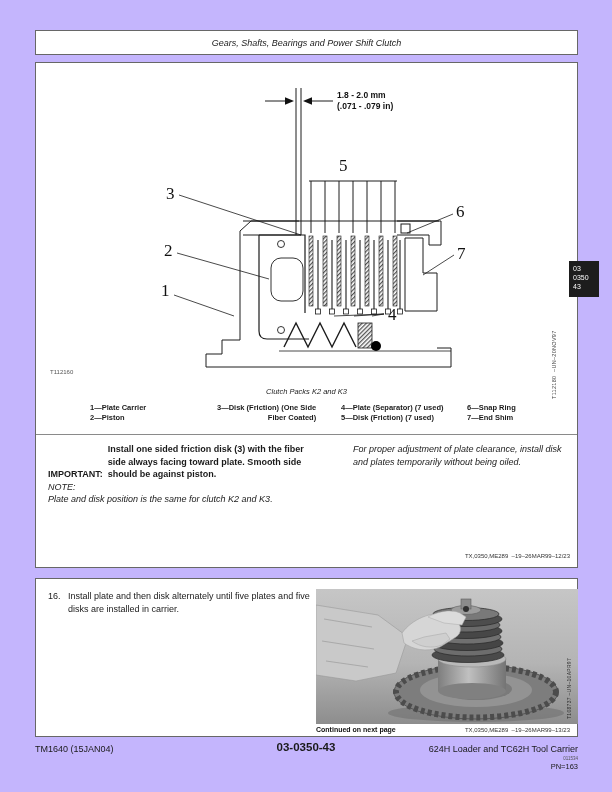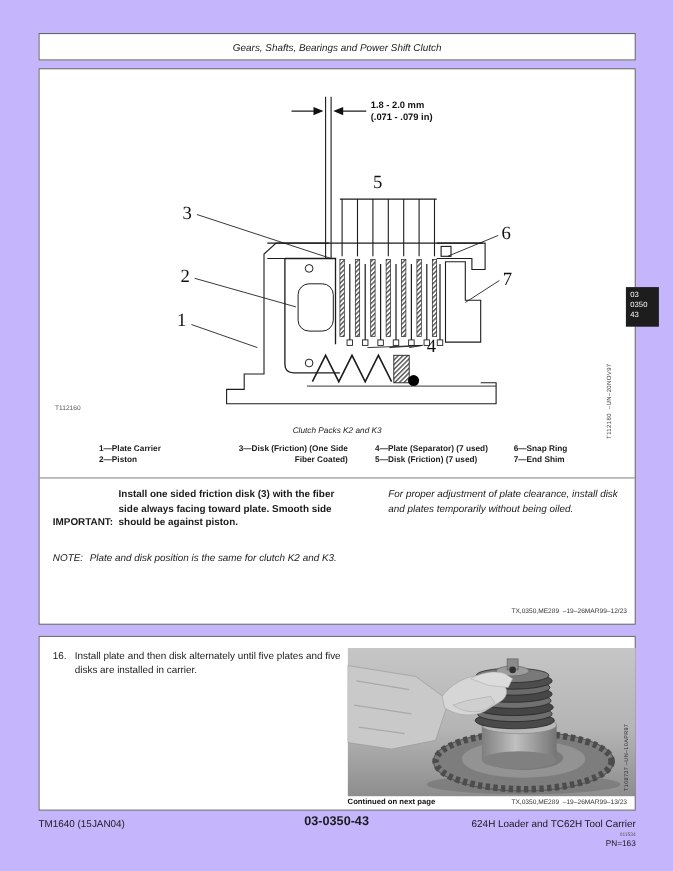--- a/index.html
+++ b/index.html
@@ -22,21 +22,21 @@
   .indent12{padding-left:12px;text-align:right;}
   .rule{position:absolute;left:0;right:0;top:371px;border-top:1px solid #8a8a8a;}
   .cols{position:absolute;top:380px;font-size:9px;line-height:12.5px;}
   .leftcol{left:12px;width:266px;}
   .rightcol{left:281px;width:258px;}
   .hang{display:flex;}
   .hang .lbl{flex:none;margin-right:5px;font-weight:bold;}
   .hang .txt{flex:1;}
   .bold{font-weight:bold;align-items:flex-end;}
   .ital{font-style:italic;}
-  .note{margin-top:20px;}
+  .note{margin-top:0;flex-direction:column;}
   .note .lbl{font-style:italic;font-weight:normal;margin-right:6px;}
   .adj{margin-left:36px;font-style:italic;}
   .step{display:flex;margin-top:10px;}
   .step .num{flex:none;width:15px;margin-right:5px;}
   .step .txt{flex:1;}
   .ref{position:absolute;font-size:6px;color:#333;white-space:pre;}
   .ref1{right:7px;top:490px;}
   .ref2{right:7px;bottom:3px;}
   .steps2{position:absolute;left:12px;top:1px;width:268px;font-size:9px;line-height:12.5px;}
   .photo{position:absolute;left:280px;top:10px;width:262px;height:135px;}

